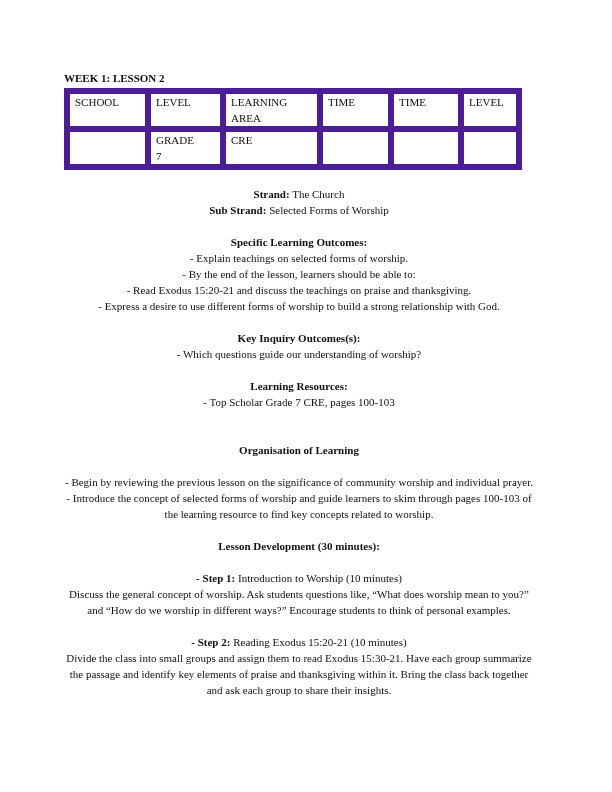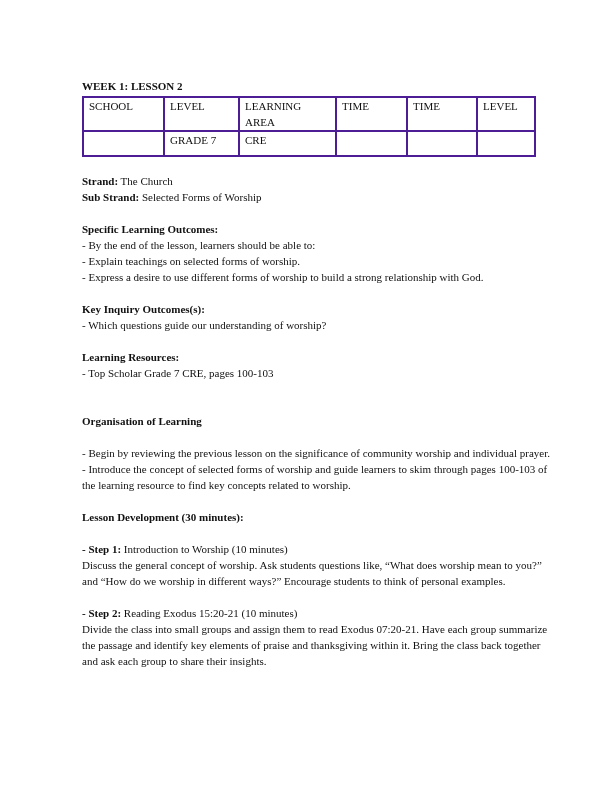--- a/index.html
+++ b/index.html
@@ -12,47 +12,46 @@
       height: 792px;
       position: relative;
       overflow: hidden;
       font-family: "Liberation Serif", "DejaVu Serif", serif;
       font-size: 11px;
       color: #111111;
       line-height: 16px;
     }
     .page {
       position: absolute;
-      left: 82px;
+      left: 64px;
       top: 70px;
       width: 470px;
-      margin-top: 8px;
     }
     .b { font-weight: bold; }
     .week-title {
       font-weight: bold;
       height: 16px;
       margin-top: 0px;
     }
     table.lesson-table {
       border-collapse: collapse;
       width: 452px;
       margin-top: 2px;
       table-layout: fixed;
     }
     table.lesson-table td {
-      border: 2px solid #4c1d95;
+      border: 6px solid #4c1d95;
       vertical-align: top;
       padding: 0px 19px 0 5px;
       font-size: 11px;
       line-height: 16px;
     }
     table.lesson-table tr.hdr td { height: 32px; }
     table.lesson-table tr.val td { height: 23px; }
-    .section { margin: 0; }
+    .section { margin: 0; text-align: center; }
     .gap { height: 16px; }
     .line { display: block; white-space: normal; }
   </style>
 </head>
 <body>
 
 <div class="page">
 
   <div class="week-title">WEEK 1: LESSON 2</div>
 
@@ -91,22 +90,23 @@
     <span class="b">Strand:</span><span> The Church</span>
   </div>
   <div class="section">
     <span class="b">Sub Strand:</span><span> Selected Forms of Worship</span>
   </div>
 
   <div class="gap"></div>
 
   <div class="section">
     <div class="b">Specific Learning Outcomes:</div>
+    <span class="line">- Explain teachings on selected forms of worship.</span>
     <span class="line">- By the end of the lesson, learners should be able to:</span>
-    <span class="line">- Explain teachings on selected forms of worship.</span>
+    <span class="line">- Read Exodus 15:20-21 and discuss the teachings on praise and thanksgiving.</span>
     <span class="line">- Express a desire to use different forms of worship to build a strong relationship with God.</span>
   </div>
 
   <div class="gap"></div>
 
   <div class="section">
     <div class="b">Key Inquiry Outcomes(s):</div>
     <span class="line">- Which questions guide our understanding of worship?</span>
   </div>
 
@@ -141,16 +141,16 @@
     </div>
     <span class="line">Discuss the general concept of worship. Ask students questions like, “What does worship mean to you?” and “How do we worship in different ways?” Encourage students to think of personal examples.</span>
   </div>
 
   <div class="gap"></div>
 
   <div class="section">
     <div>
       <span class="b">- Step 2:</span><span> Reading Exodus 15:20-21 (10 minutes)</span>
     </div>
-    <span class="line">Divide the class into small groups and assign them to read Exodus 07:20-21. Have each group summarize the passage and identify key elements of praise and thanksgiving within it. Bring the class back together and ask each group to share their insights.</span>
+    <span class="line">Divide the class into small groups and assign them to read Exodus 15:30-21. Have each group summarize the passage and identify key elements of praise and thanksgiving within it. Bring the class back together and ask each group to share their insights.</span>
   </div>
 
 </div>
 
 </body></html>

